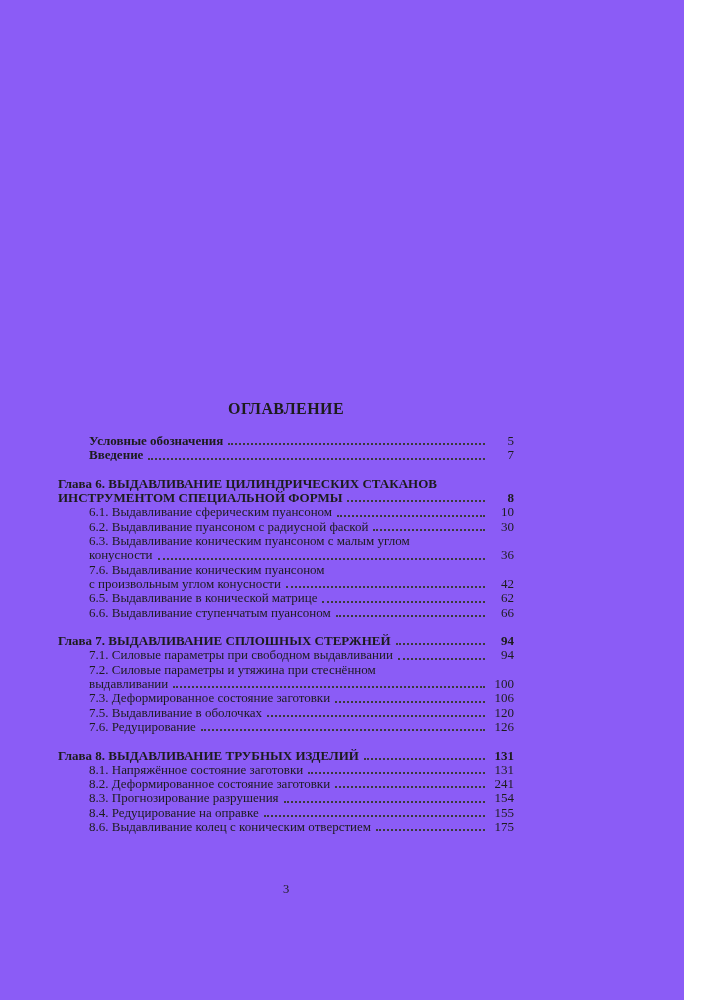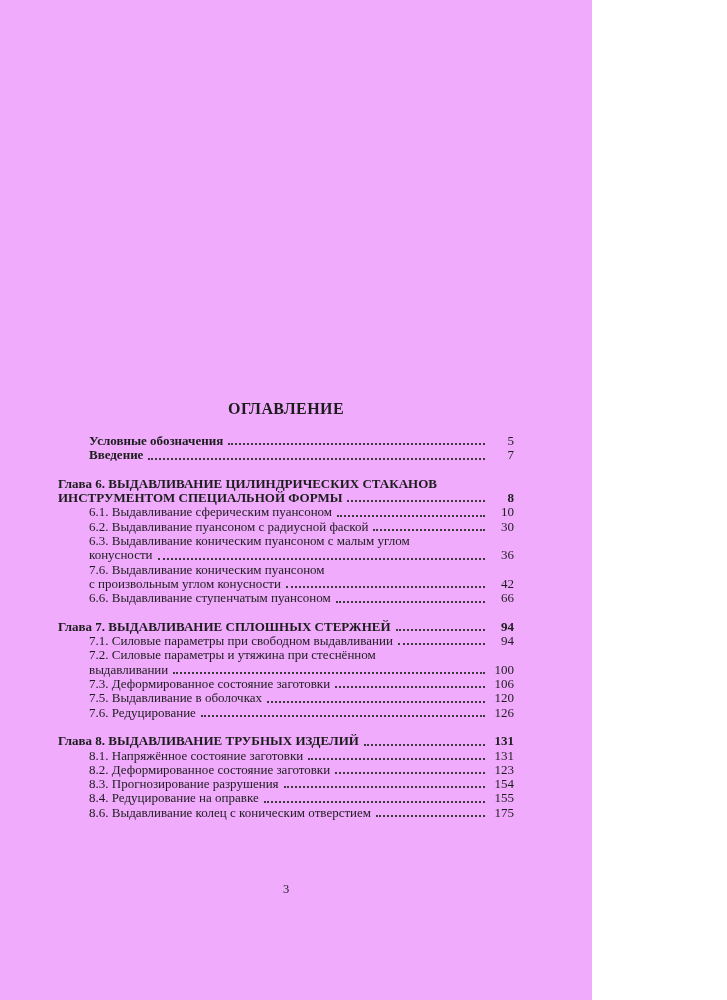--- a/index.html
+++ b/index.html
@@ -8,23 +8,23 @@
     background: #ffffff;
   }
   body {
     width: 727px;
     height: 1000px;
     font-family: "Liberation Serif", "DejaVu Serif", serif;
     color: #1c1c1c;
   }
   .page {
     position: relative;
-    width: 592px;
+    width: 684px;
     height: 1000px;
-    background: #f0abfc;
+    background: #8b5cf6;
     overflow: hidden;
   }
   .content {
     position: absolute;
     left: 58px;
     top: 399px;
     width: 456px;
   }
   .toc-title {
     text-align: center;
@@ -113,20 +113,25 @@
         </div>
         <div class="toc-row ind">
           <span class="label">7.6. Выдавливание коническим пуансоном</span>
         </div>
         <div class="toc-row ind">
           <span class="label">с произвольным углом конусности</span>
           <span class="dots"></span>
           <span class="pg">42</span>
         </div>
         <div class="toc-row ind">
+          <span class="label">6.5. Выдавливание в конической матрице</span>
+          <span class="dots"></span>
+          <span class="pg">62</span>
+        </div>
+        <div class="toc-row ind">
           <span class="label">6.6. Выдавливание ступенчатым пуансоном</span>
           <span class="dots"></span>
           <span class="pg">66</span>
         </div>
         <div class="toc-row gap">
           <span class="label b">Глава 7. ВЫДАВЛИВАНИЕ СПЛОШНЫХ СТЕРЖНЕЙ</span>
           <span class="dots"></span>
           <span class="pg b">94</span>
         </div>
         <div class="toc-row ind">
@@ -163,21 +168,21 @@
           <span class="pg b">131</span>
         </div>
         <div class="toc-row ind">
           <span class="label">8.1. Напряжённое состояние заготовки</span>
           <span class="dots"></span>
           <span class="pg">131</span>
         </div>
         <div class="toc-row ind">
           <span class="label">8.2. Деформированное состояние заготовки</span>
           <span class="dots"></span>
-          <span class="pg">123</span>
+          <span class="pg">241</span>
         </div>
         <div class="toc-row ind">
           <span class="label">8.3. Прогнозирование разрушения</span>
           <span class="dots"></span>
           <span class="pg">154</span>
         </div>
         <div class="toc-row ind">
           <span class="label">8.4. Редуцирование на оправке</span>
           <span class="dots"></span>
           <span class="pg">155</span>

